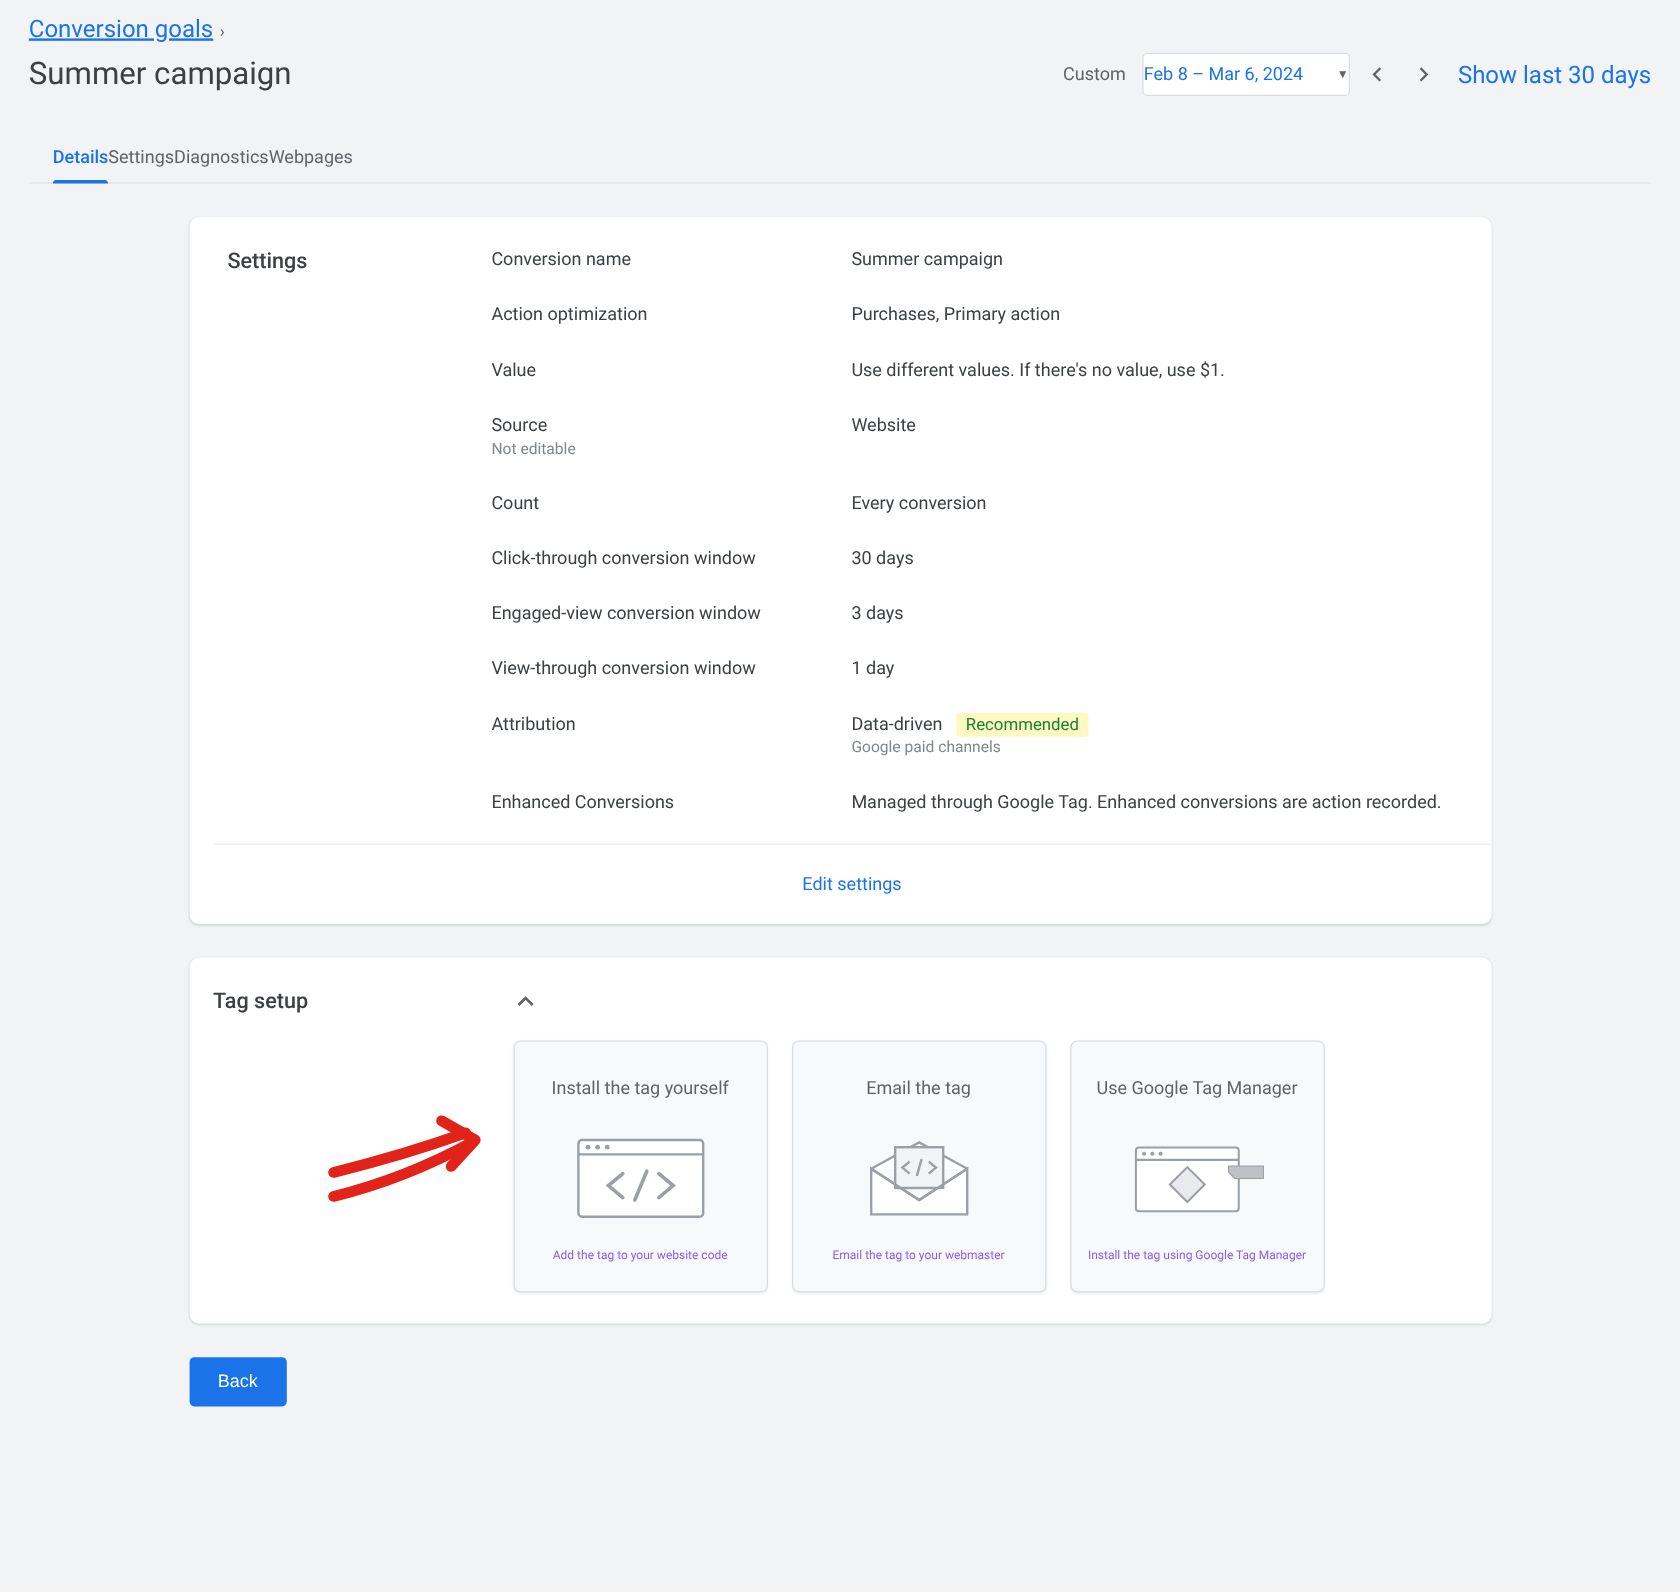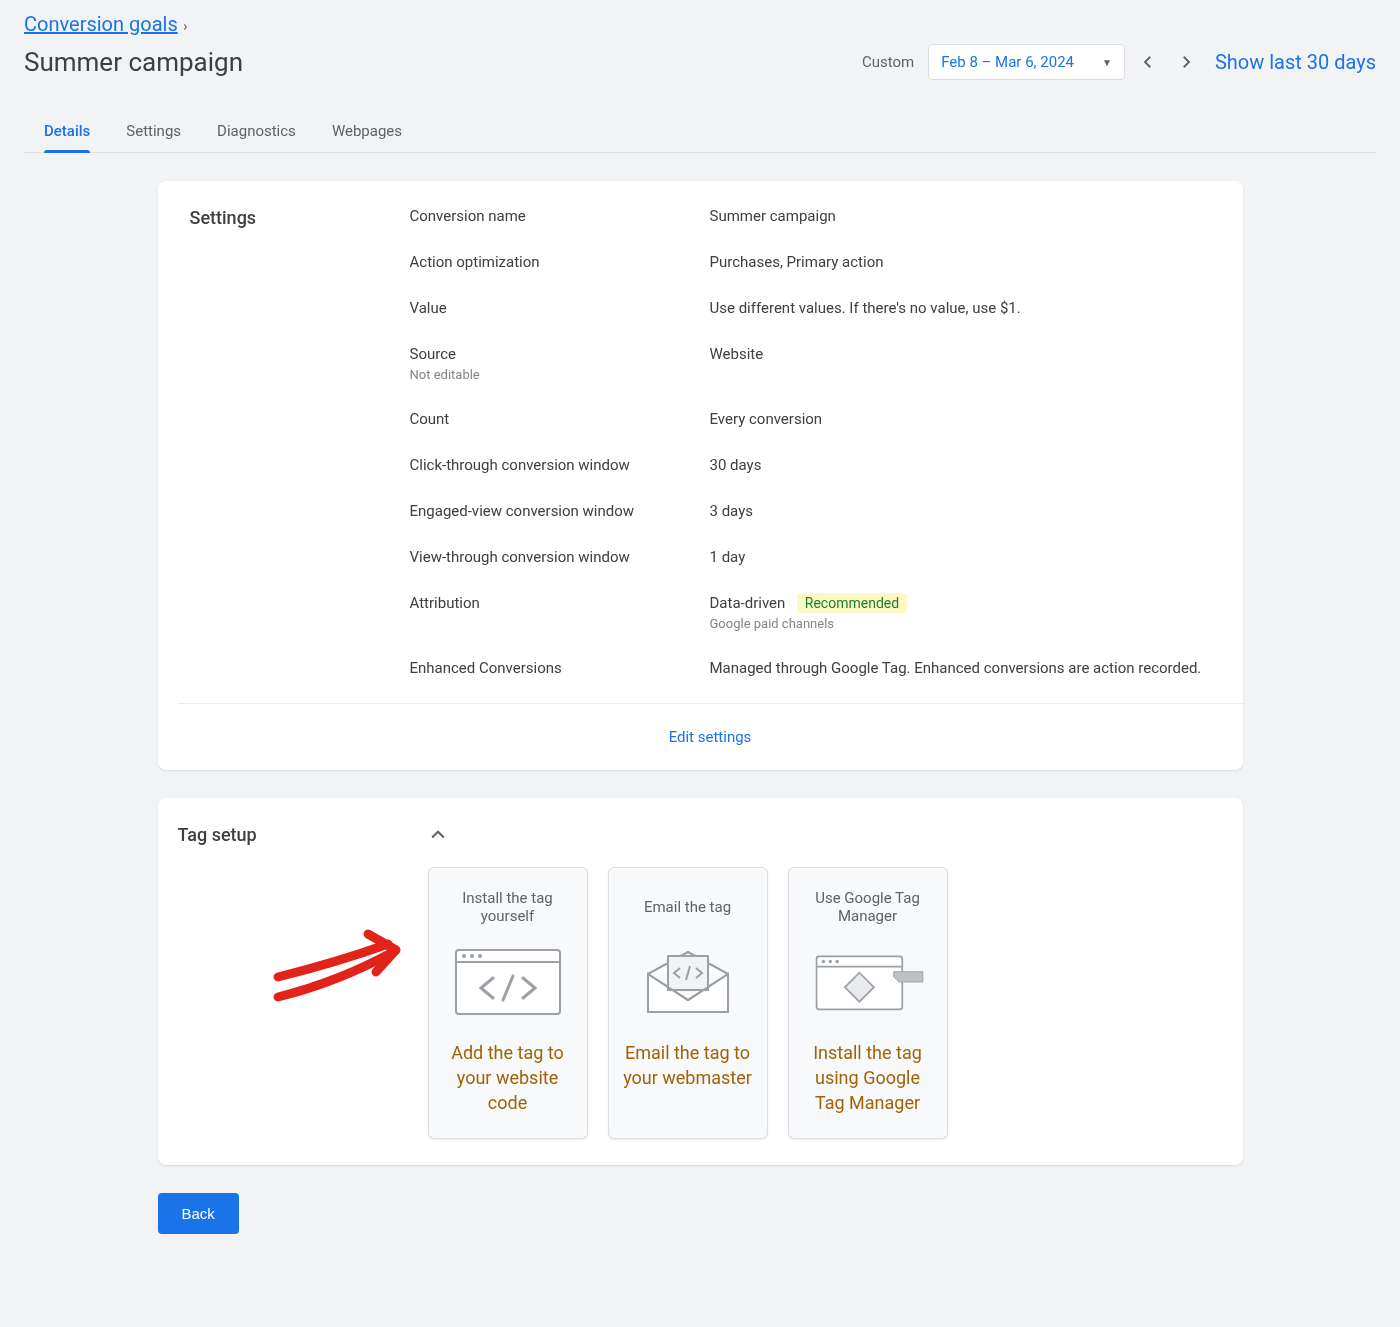--- a/index.html
+++ b/index.html
@@ -36,21 +36,21 @@
   .date-controls {
     display: flex;
     align-items: center;
     gap: 14px;
   }
   .date-label { color: #5f6368; font-size: 15px; }
   .date-picker {
     border: 1px solid #dadce0;
     border-radius: 4px;
     background: #fff;
-    padding: 8px 12px;
+    padding: 8px 0;
     display: flex;
     align-items: center;
     gap: 28px;
     color: #1a73e8;
     font-size: 15px;
   }
   .date-picker .tri { color: #5f6368; font-size: 10px; }
   .nav-arrow {
     color: #5f6368;
     font-size: 18px;
@@ -58,21 +58,20 @@
     text-align: center;
     cursor: pointer;
   }
   .show-last {
     color: #1a73e8;
     font-size: 20px;
     cursor: pointer;
   }
   .tabs {
     display: flex;
-    gap: 36px;
     margin-top: 30px;
     border-bottom: 1px solid #e0e0e0;
     padding-left: 20px;
   }
   .tab {
     padding: 12px 0;
     font-size: 15px;
     color: #5f6368;
     cursor: pointer;
     position: relative;
@@ -139,35 +138,35 @@
     cursor: pointer;
   }
   .tag-options {
     display: flex;
     gap: 20px;
     margin-left: 250px;
     margin-top: 22px;
     position: relative;
   }
   .tag-card {
-    width: 160px;
+    width: 212px;
     border: 1px solid #dadce0;
     border-radius: 6px;
     background: #f8f9fa;
     padding: 18px 14px 22px;
     text-align: center;
     cursor: pointer;
     box-shadow: 0 1px 2px rgba(60,64,67,.1);
     display:flex;
     flex-direction:column;
     align-items:center;
   }
   .tag-card-title { color: #5f6368; font-size: 15px; min-height: 42px; display:flex; align-items:center; justify-content:center;}
   .tag-illus { width: 120px; height: 80px; margin: 14px auto 18px; }
-  .tag-card-desc { color: #a16207; font-size: 18px; line-height: 1.4; }
+  .tag-card-desc { color: #8b5cf6; font-size: 10px; line-height: 1.4; }
 
   .arrow-annotation {
     position: absolute;
     left: -160px;
     top: 55px;
     width: 150px;
     height: 90px;
   }
 
   .back-btn {

